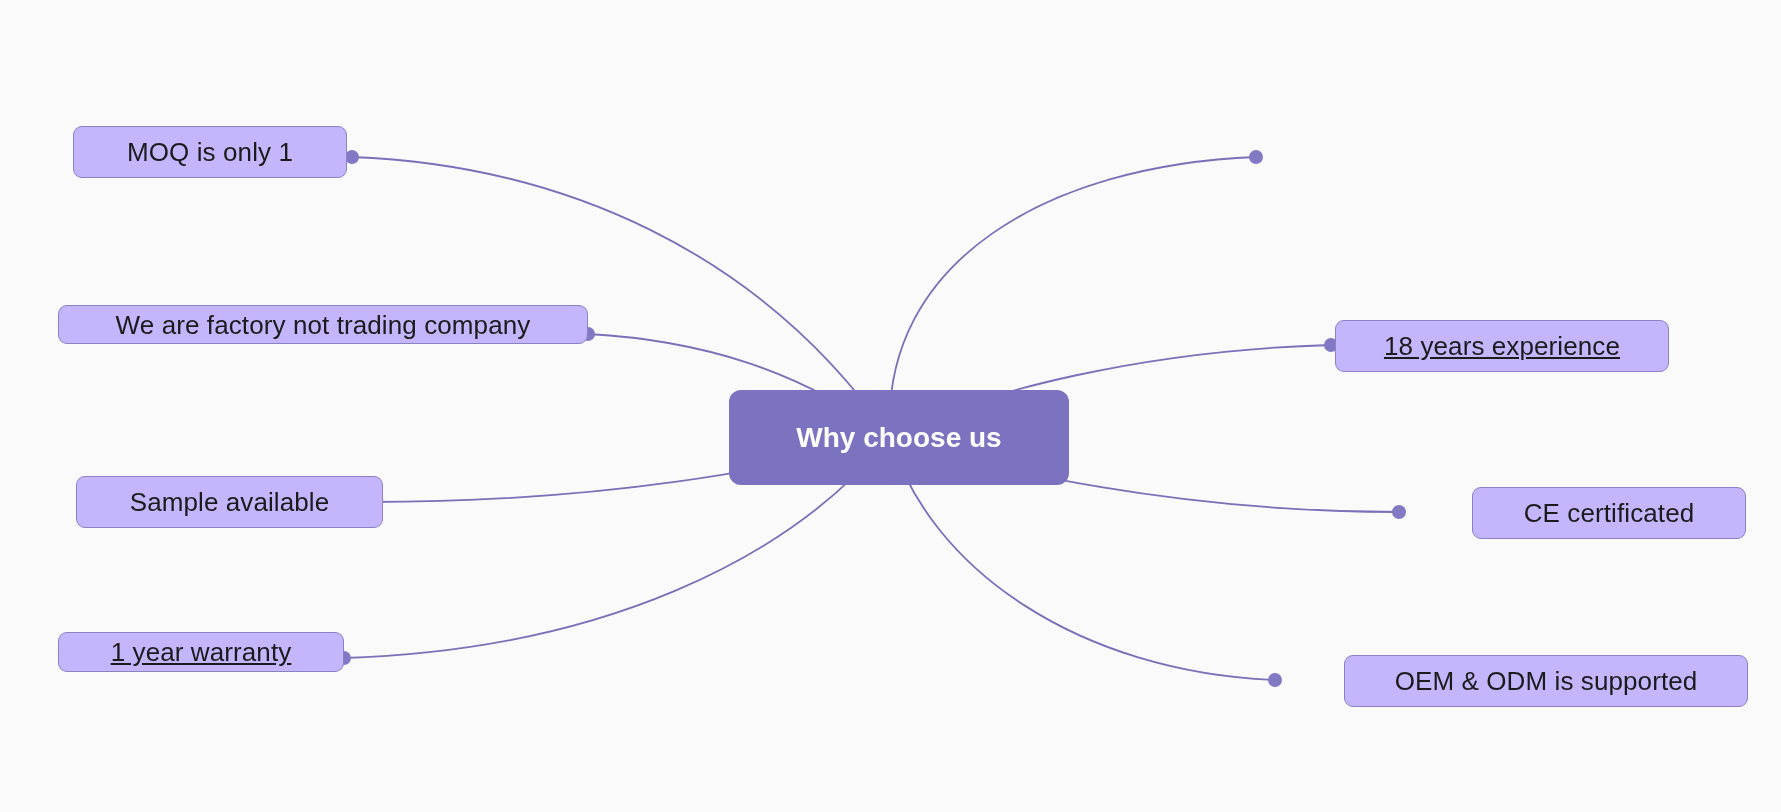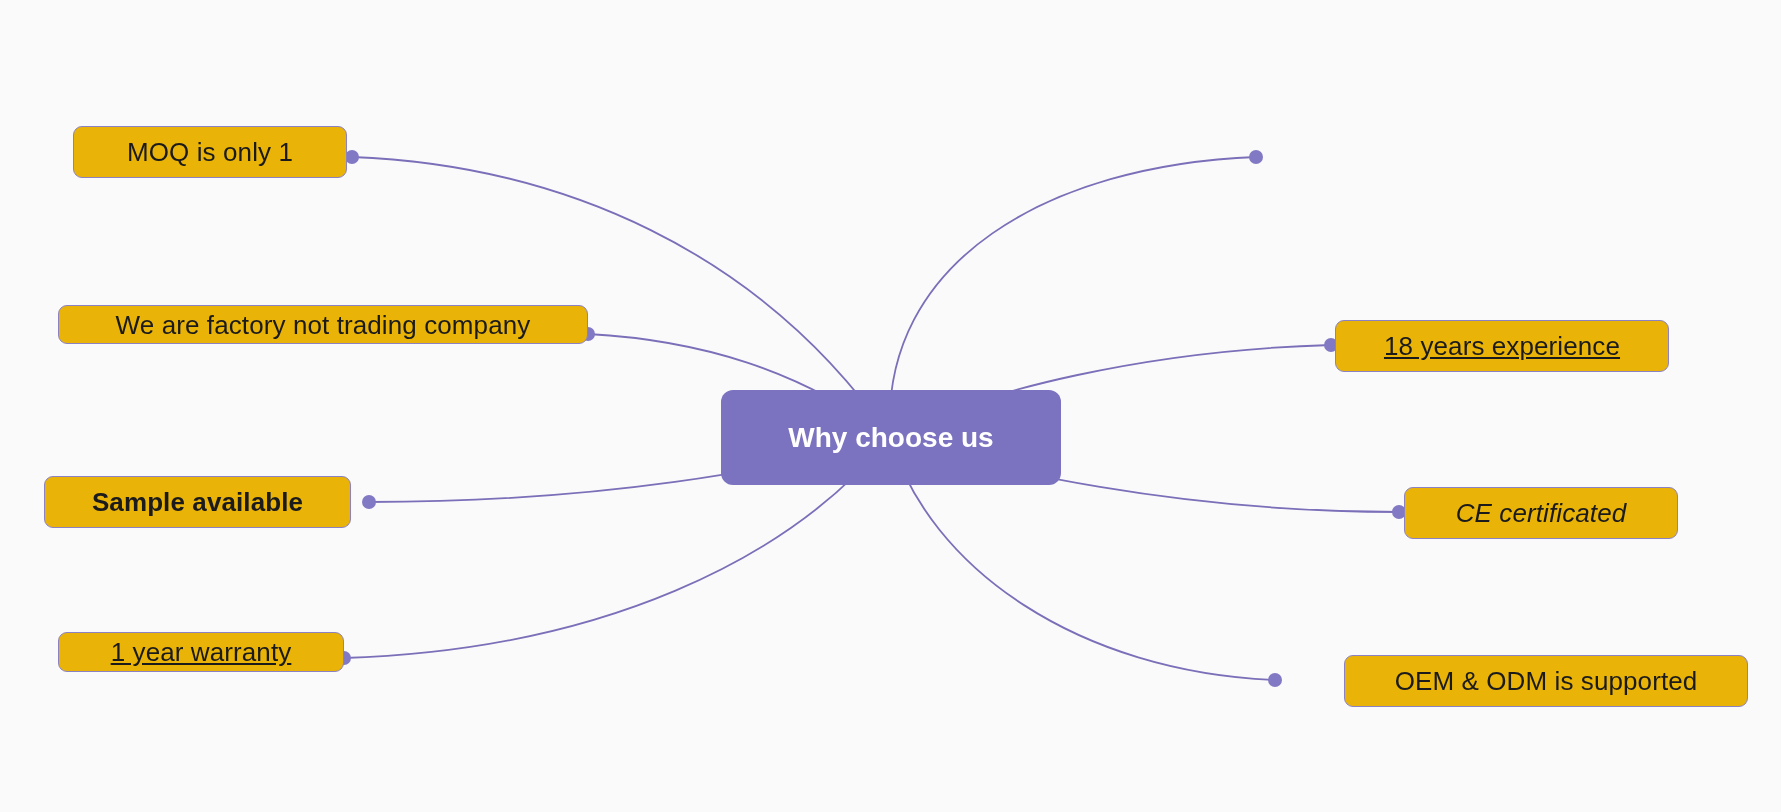--- a/index.html
+++ b/index.html
@@ -34,38 +34,39 @@
   }
   .node {
     position: absolute;
     box-sizing: border-box;
     display: flex;
     align-items: center;
     justify-content: center;
     z-index: 2;
   }
   .leaf {
-    background: #eab308;
+    background: #c4b5fd;
     border: 1.8px solid #8b82c4;
     border-radius: 9px;
     color: #1b1b1b;
     font-size: 26px;
     line-height: 1;
     letter-spacing: 0.1px;
     white-space: nowrap;
     padding: 0 22px;
   }
   .central {
     background: #7b72c0;
     border-radius: 12px;
     color: #ffffff;
     font-size: 28px;
     font-weight: bold;
     white-space: nowrap;
     z-index: 3;
+    margin-left: 8px;
   }
 </style>
 </head>
 <body>
 
 <div id="canvas">
 
   <svg id="edges" viewBox="0 0 1781 812">
 
     <path class="edge-path" d="M 352 157 C 560 165 760 250 890 437"></path>
@@ -89,34 +90,34 @@
   </svg>
 
   <div class="node leaf" style="left:73px; top:126px; width:274px; height:52px;">
     <span>MOQ is only 1</span>
   </div>
 
   <div class="node leaf" style="left:58px; top:305px; width:530px; height:39px;">
     <span>We are factory not trading company</span>
   </div>
 
-  <div class="node leaf" style="left:44px; top:476px; width:307px; height:52px;font-weight:bold;">
+  <div class="node leaf" style="left:76px; top:476px; width:307px; height:52px;">
     <span>Sample available</span>
   </div>
 
   <div class="node leaf" style="left:58px; top:632px; width:286px; height:40px;text-decoration:underline;">
     <span>1 year warranty</span>
   </div>
 
 
   <div class="node leaf" style="left:1335px; top:320px; width:334px; height:52px;text-decoration:underline;">
     <span>18 years experience</span>
   </div>
 
-  <div class="node leaf" style="left:1404px; top:487px; width:274px; height:52px;font-style:italic;">
+  <div class="node leaf" style="left:1472px; top:487px; width:274px; height:52px;">
     <span>CE certificated</span>
   </div>
 
   <div class="node leaf" style="left:1344px; top:655px; width:404px; height:52px;">
     <span>OEM &amp; ODM is supported</span>
   </div>
 
   <div class="node central" style="left:721px; top:390px; width:340px; height:95px;">
     <span>Why choose us</span>
   </div>

